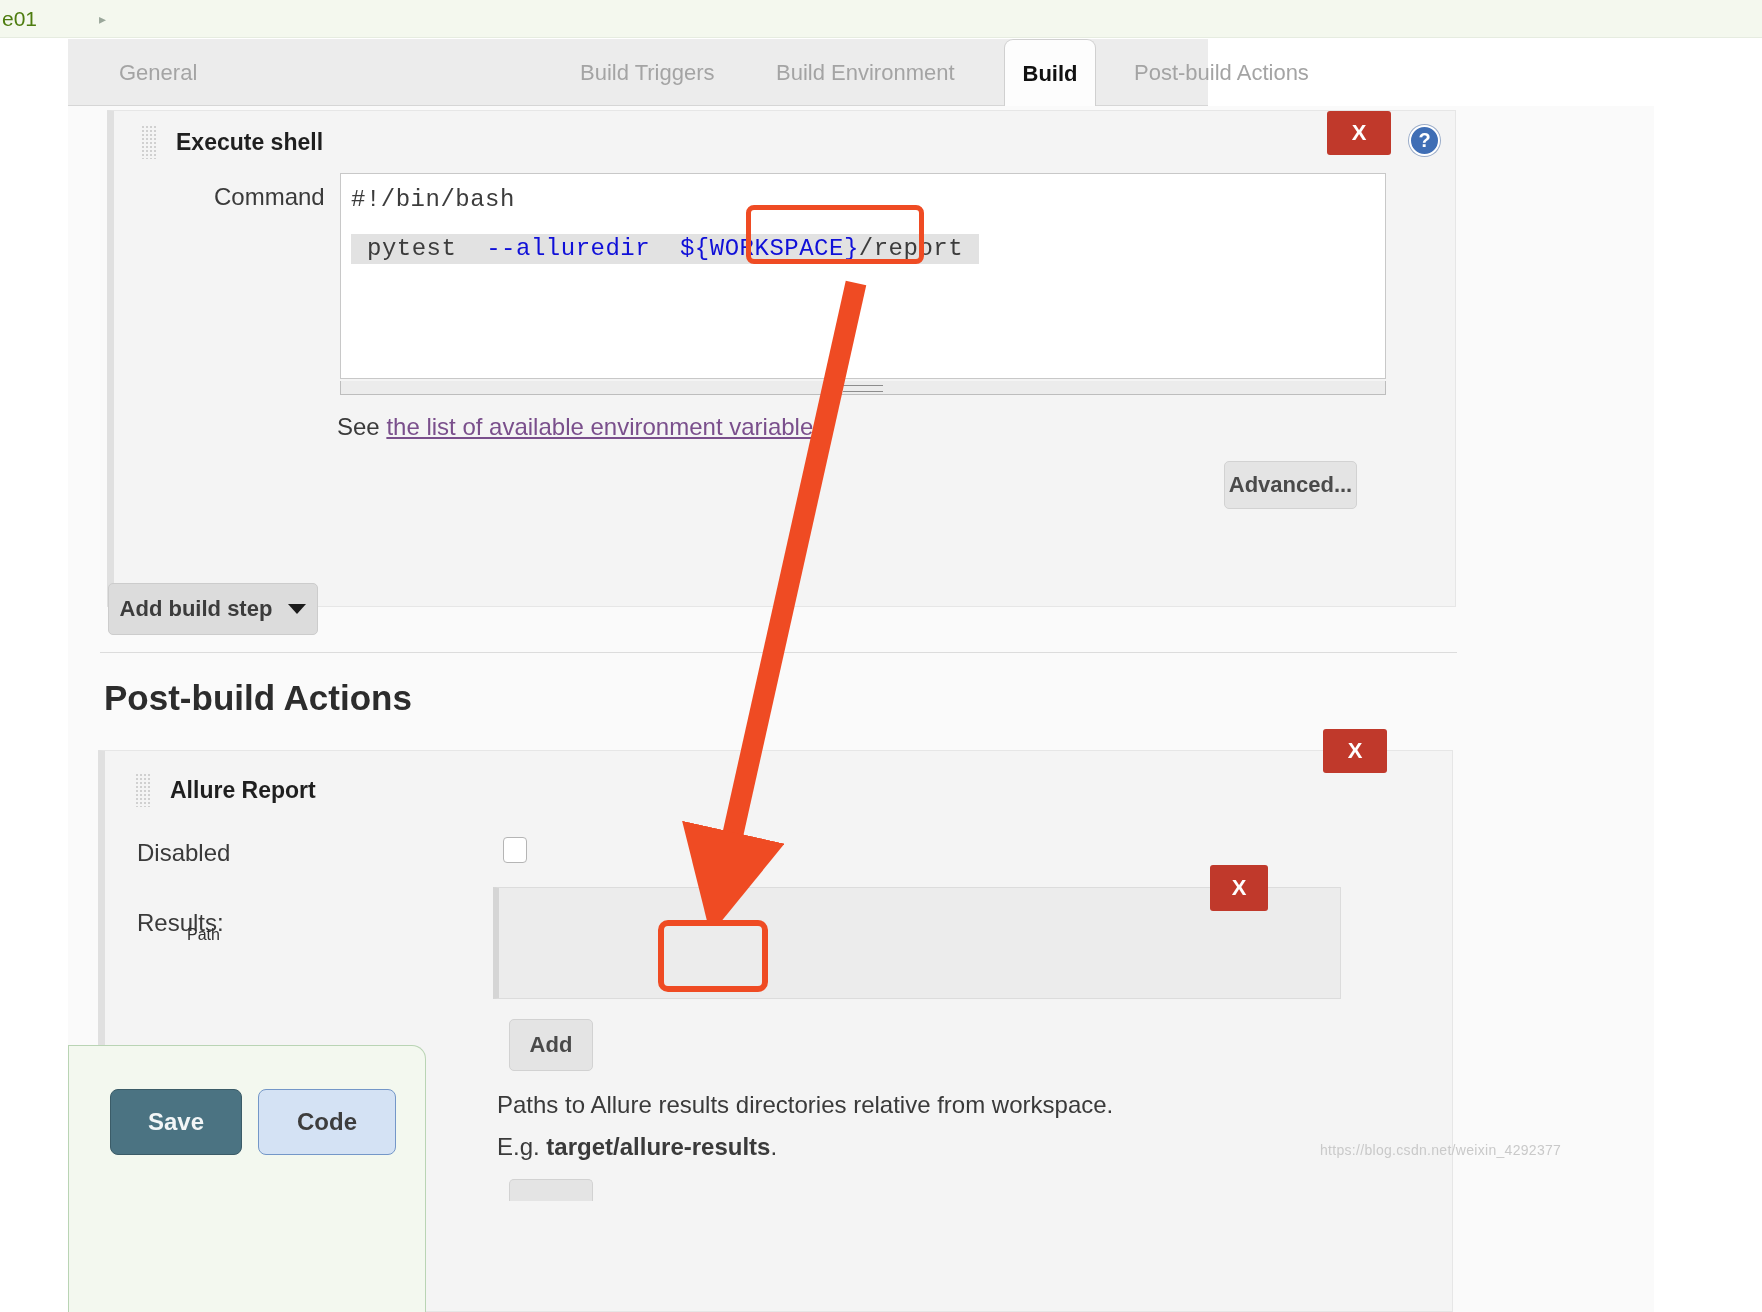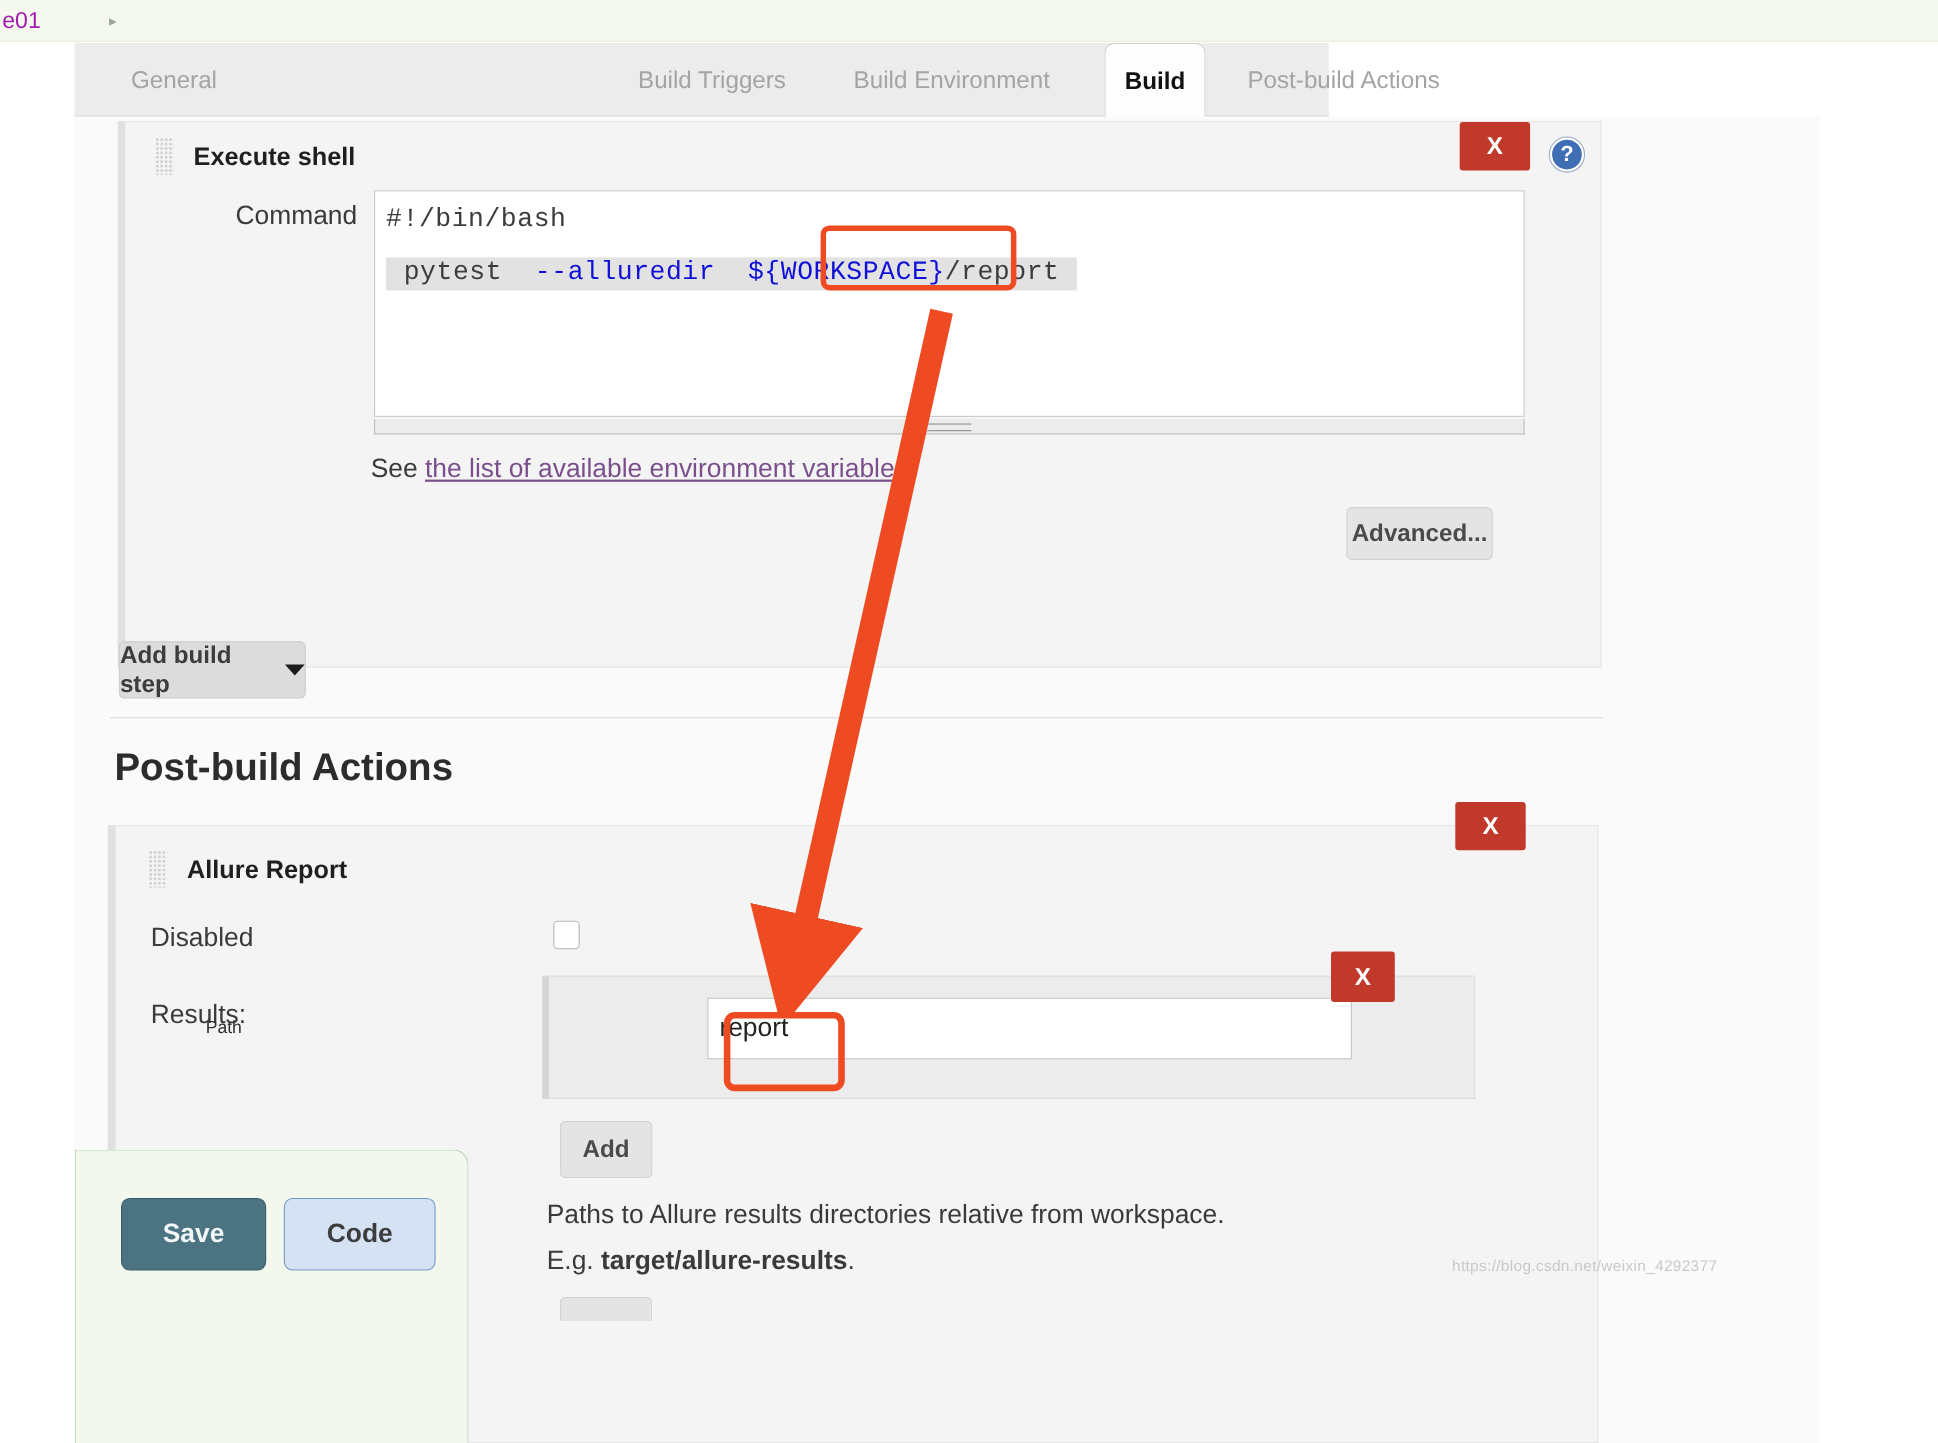--- a/index.html
+++ b/index.html
@@ -14,21 +14,21 @@
 
   
   #breadcrumb-bar {
     position: absolute; left: 0; top: 0;
     width: 1762px; height: 38px;
     background: #f4f8ee;
     border-bottom: 1px solid #e6ece0;
     display: flex; align-items: center;
   }
   #breadcrumb-bar .crumb-text {
-    font-size: 21px; color: #a21caf; margin-left: 2px;
+    font-size: 21px; color: #4d7c0f; margin-left: 2px;
   }
   #breadcrumb-bar .crumb-caret {
     margin-left: 62px; color: #9aa79a; font-size: 14px; line-height: 1;
   }
 
   
   #config-panel {
     position: absolute; left: 68px; top: 39px;
     width: 1586px; height: 1273px;
     background: #ffffff;
@@ -139,21 +139,21 @@
   #advanced-button {
     position: absolute; left: 1110px; top: 350px;
     width: 133px; height: 48px;
     background: #e4e4e4; border: 1px solid #d2d2d2; border-radius: 5px;
     font-size: 22px; font-weight: bold; color: #4a4a4a;
     display: flex; align-items: center; justify-content: center;
     cursor: pointer;
   }
   #add-build-step-button {
     position: absolute; left: 40px; top: 477px;
-    width: 170px; height: 52px;
+    width: 210px; height: 52px;
     background: #dcdcdc; border: 1px solid #cccccc; border-radius: 5px;
     display: flex; align-items: center; justify-content: center; gap: 16px;
     font-size: 22px; font-weight: bold; color: #3c3c3c;
     cursor: pointer;
   }
   .caret-down {
     width: 0; height: 0;
     border-left: 9px solid transparent; border-right: 9px solid transparent;
     border-top: 10px solid #1c1c1c;
   }
@@ -371,21 +371,20 @@
     <div id="disabled-checkbox"></div>
 
     <div id="results-label">Results:</div>
 
     <div id="results-repeatable"></div>
 
     <div id="delete-path-button">X</div>
 
     <div id="path-label">Path</div>
 
-    <input id="path-input" type="text" value="report" style="">
 
     <div id="add-path-button">Add</div>
 
     <div class="helper-text" id="helper-line-1">Paths to Allure results directories relative from workspace.</div>
 
     <div class="helper-text" id="helper-line-2"><span>E.g. </span><b>target/allure-results</b><span>.</span></div>
 
     <div id="bottom-stub"></div>
   </div>
 </div>

